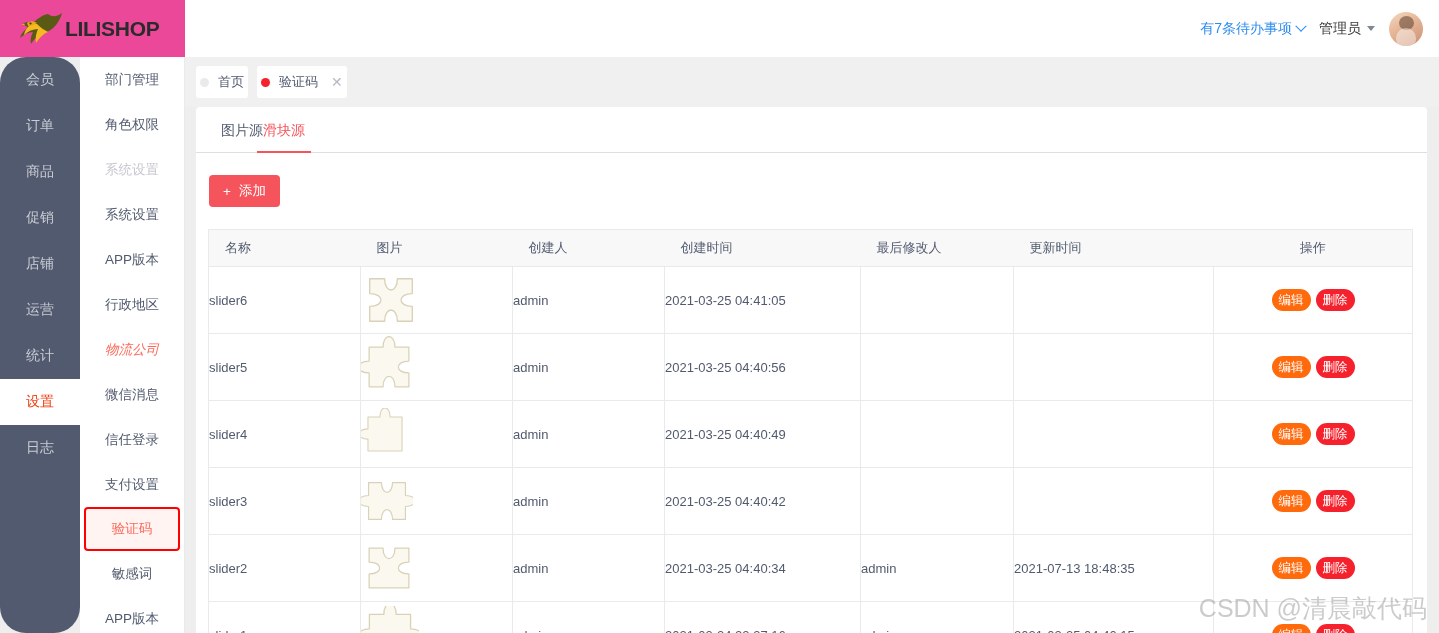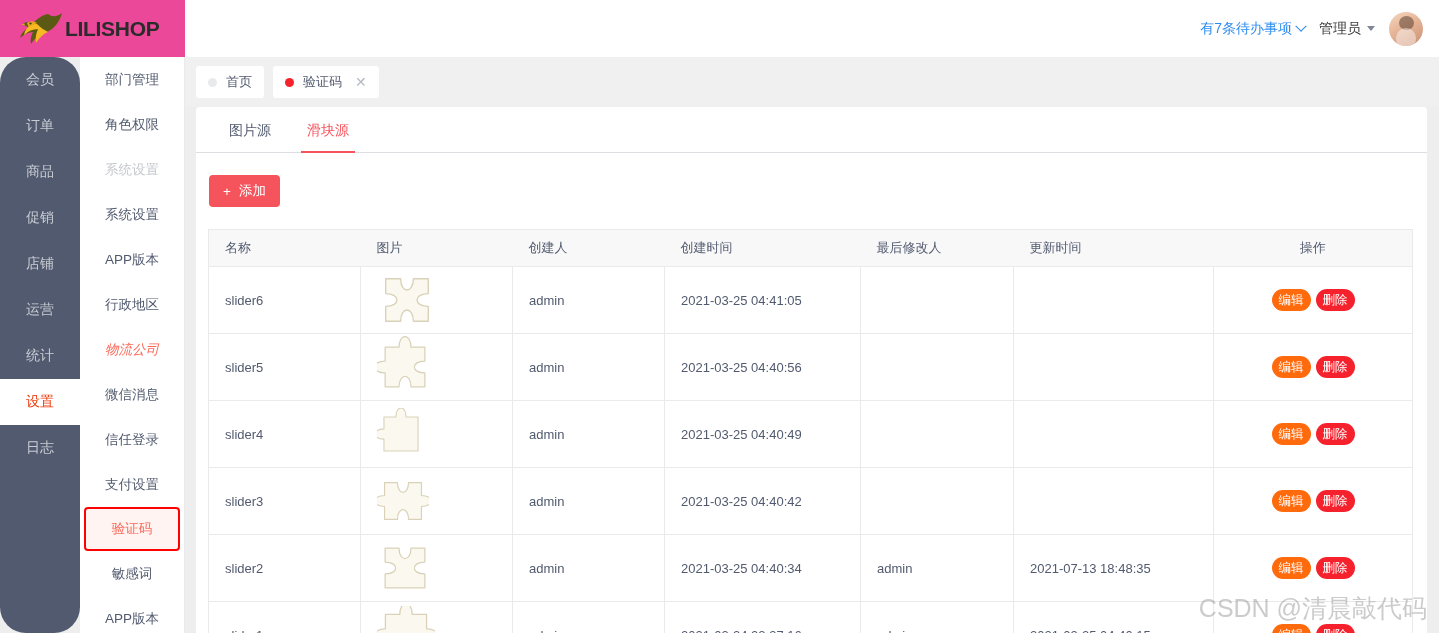--- a/index.html
+++ b/index.html
@@ -82,36 +82,36 @@
     margin: 0 4px; height: 44px;
   }
 
   
   .tabbar {
     position: absolute; left: 185px; top: 57px; width: 1254px; height: 50px;
     background: #f0f0f0; display: flex; align-items: center; padding-left: 11px; gap: 9px;
   }
   .ptab {
     height: 32px; background: #ffffff; border-radius: 3px;
-    display: flex; align-items: center; padding: 0 12px; gap: 9px;
+    display: flex; align-items: center; padding: 0 4px; gap: 9px;
     font-size: 13px; color: #515a6e; cursor: pointer;
   }
   .ptab .dot { width: 9px; height: 9px; border-radius: 50%; background: #e8eaec; flex:none;}
   .ptab.active .dot { background: #f5222d; }
   .ptab .x {
     font-size: 14px; color: #b5b9c2; margin-left: 4px; line-height: 1;
   }
 
   .card {
     position: absolute; left: 196px; top: 107px; width: 1231px; height: 530px;
     background: #ffffff; border-radius: 4px; overflow: hidden;
   }
   .ctabs {
     height: 46px; border-bottom: 1px solid #dcdee2;
-    display: flex; align-items: flex-end; padding-left: 33px; gap: 36px;
+    display: flex; align-items: flex-end; padding-left: 25px; 
   }
   .ctab {
     font-size: 14px; color: #515a6e; padding-bottom: 12px;
     cursor: pointer; position: relative;
   }
   .ctab.active { color: #f5545c; }
   .ctab.active::after {
     content:""; position: absolute; left: -6px; right: -6px; bottom: -1px;
     height: 2px; background: #f5545c;
   }
@@ -125,21 +125,21 @@
 
   table.grid { border-collapse: collapse; width: 1204px; margin: 22px 0 0 12px; table-layout: fixed;}
   table.grid th {
     background: #f8f8f9; height: 37px; font-size: 13px; font-weight: normal;
     color: #515a6e; text-align: left; padding-left: 16px;
     border: 1px solid #e8eaec; border-right: none; border-left: none;
   }
   table.grid th:first-child { border-left: 1px solid #e8eaec; }
   table.grid th:last-child { border-right: 1px solid #e8eaec; text-align: center; padding-left:0;}
   table.grid td {
-    height: 67px; font-size: 13px; color: #515a6e; padding-left: 16px;
+    height: 67px; font-size: 13px; color: #515a6e; 
     border-bottom: 1px solid #e8eaec; border-right: 1px solid #e8eaec;
     vertical-align: middle;
   }
   table.grid td:first-child { border-left: 1px solid #e8eaec; }
   table.grid td.actions { text-align: center; padding-left: 0; }
 
   .btn-edit, .btn-del {
     border: none; border-radius: 11px; color: #fff; font-size: 12.5px;
     height: 22px; padding: 0 7px; cursor: pointer; font-family: inherit;
     vertical-align: middle;

